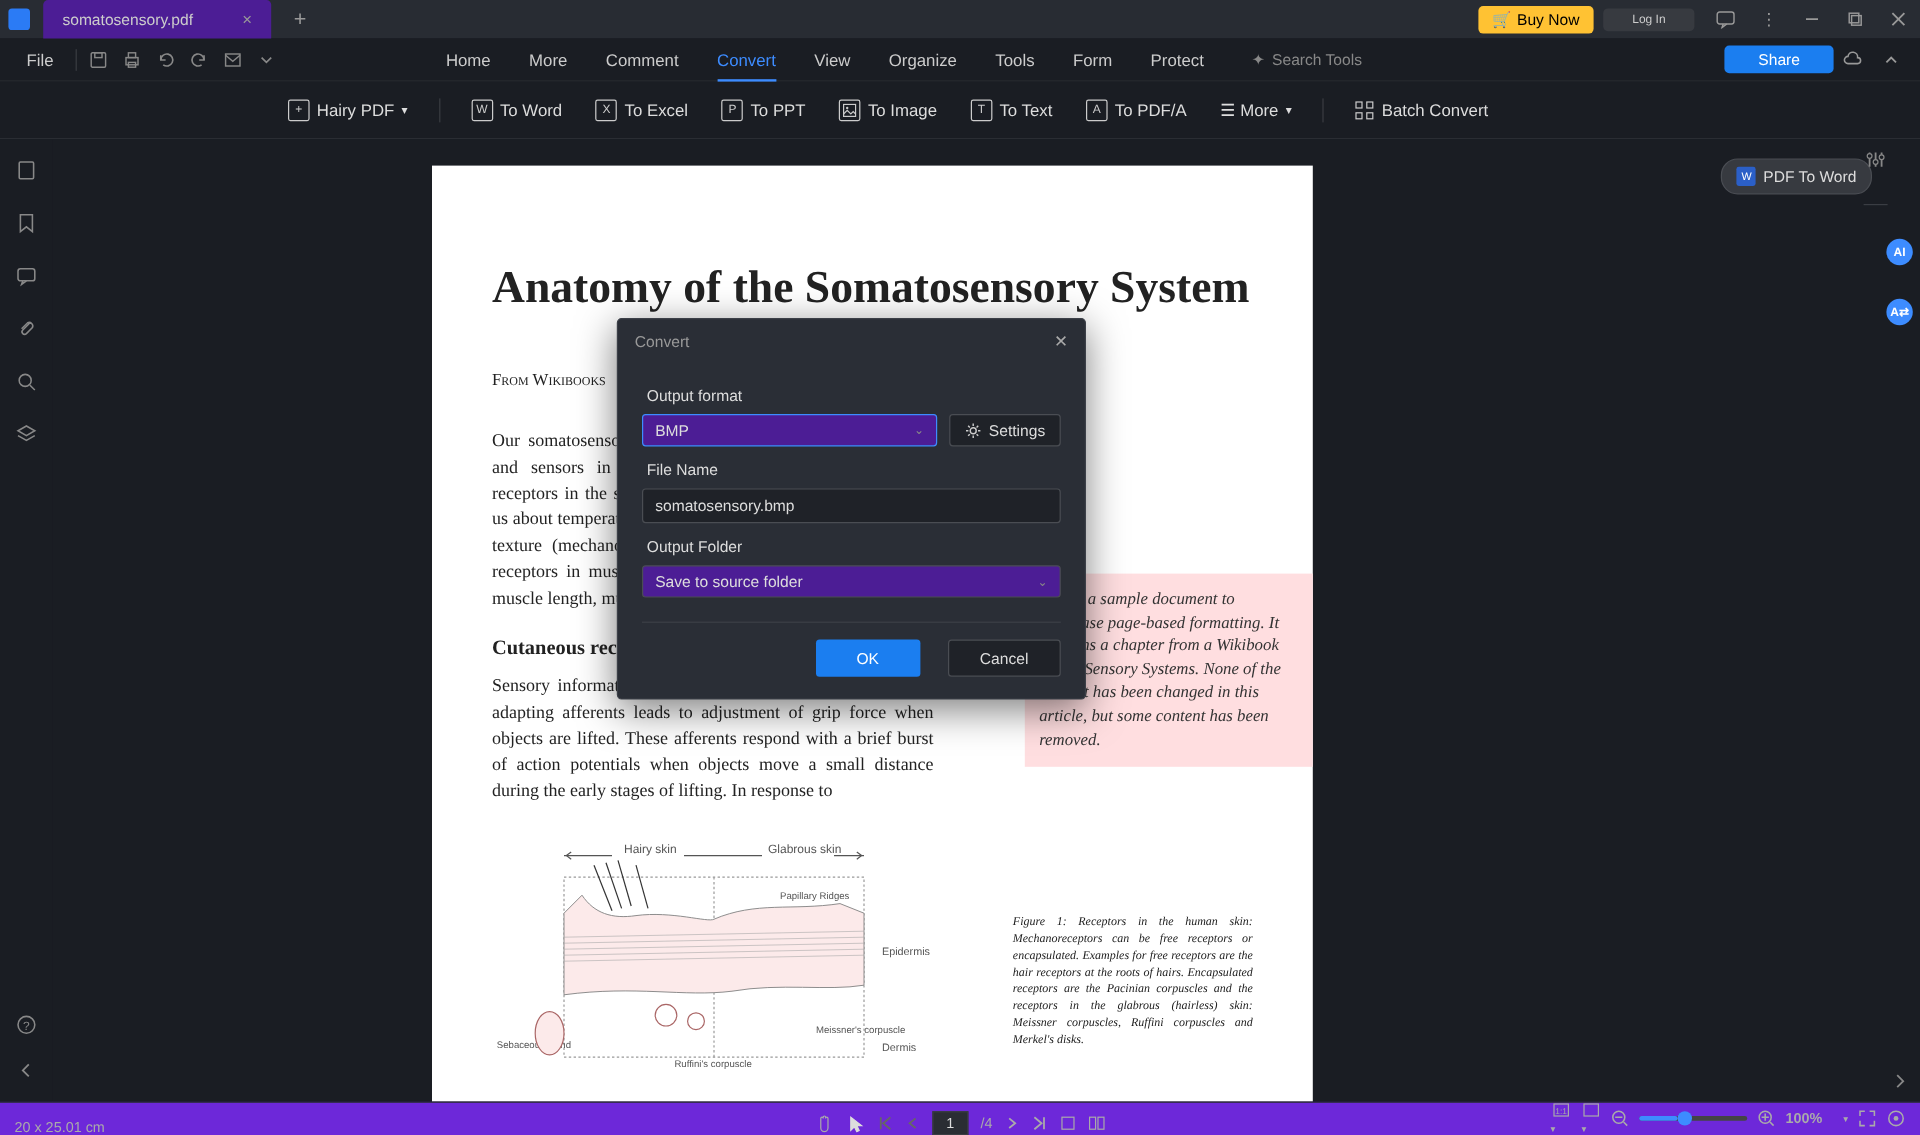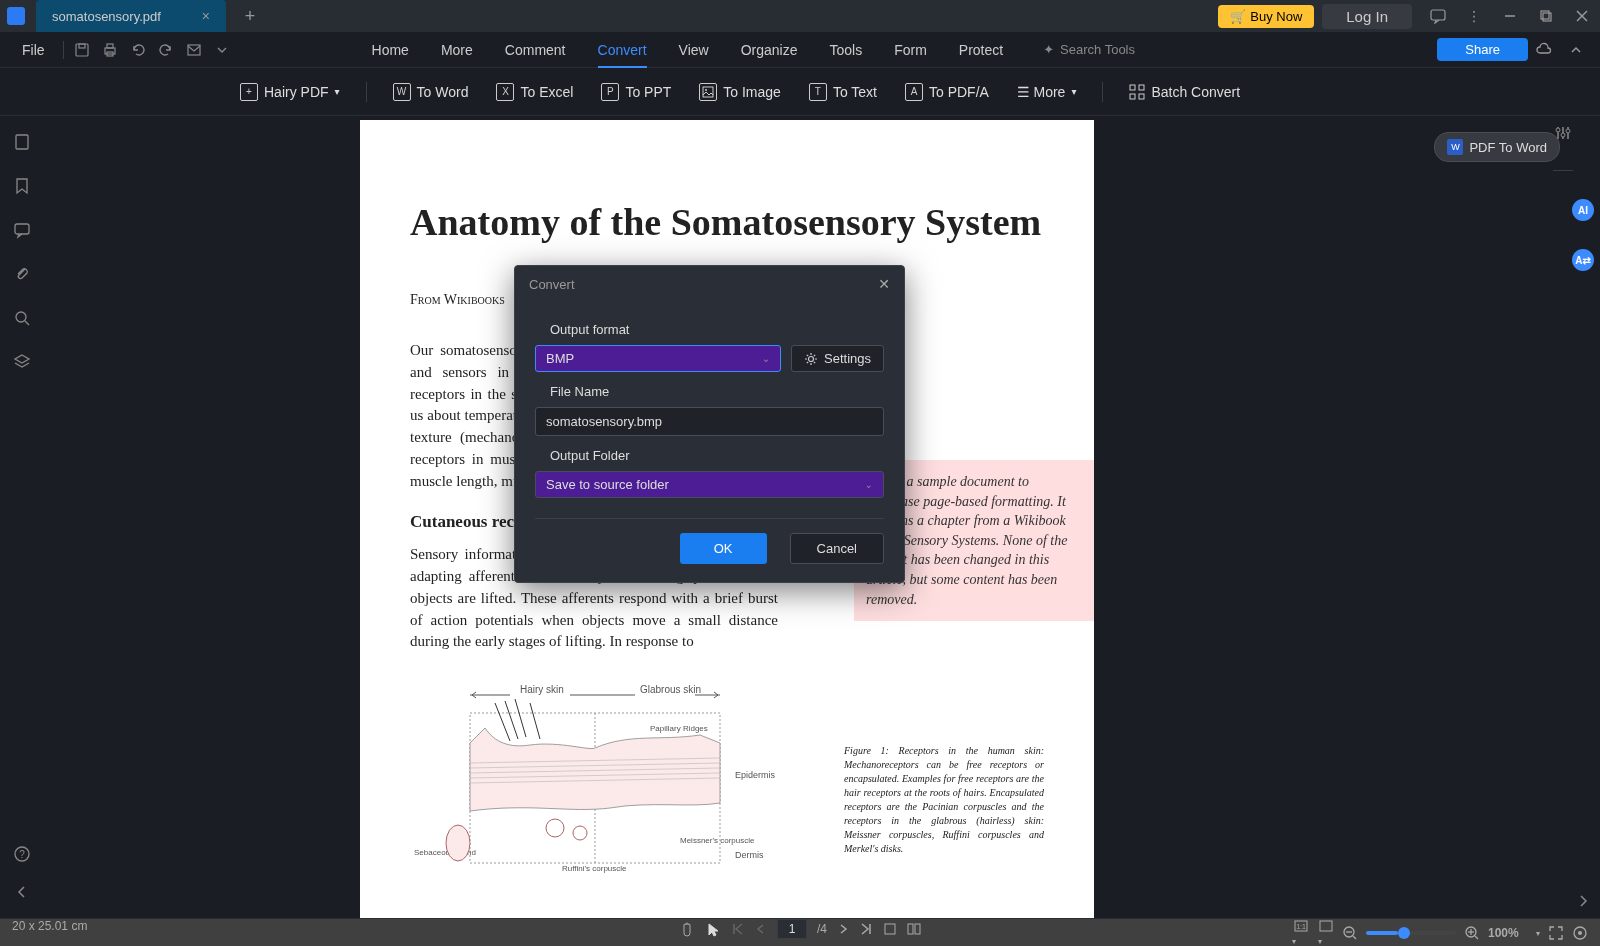--- a/index.html
+++ b/index.html
@@ -2,26 +2,26 @@
 <html><head>
 <meta charset="utf-8">
 <style>
 * { margin: 0; padding: 0; box-sizing: border-box; font-family: -apple-system, BlinkMacSystemFont, "Segoe UI", Arial, sans-serif; }
 body { background: #1a1d23; color: #d0d0d0; width: 1600px; height: 946px; overflow: hidden; position: relative; }
 
 
 .title-bar { height: 32px; background: #282c33; display: flex; align-items: center; }
 .app-icon { width: 32px; height: 32px; display: flex; align-items: center; justify-content: center; }
 .app-icon-inner { width: 18px; height: 18px; background: #2b7bf5; border-radius: 3px; position: relative; }
-.tab { display: flex; align-items: center; height: 32px; padding: 0 12px 0 16px; background: #0c4a6e; border-radius: 4px 4px 0 0; margin-left: 4px; min-width: 190px; font-size: 13px; color: #ccc; }
+.tab { display: flex; align-items: center; height: 32px; padding: 0 12px 0 16px; background: #4c1d95; border-radius: 4px 4px 0 0; margin-left: 4px; min-width: 190px; font-size: 13px; color: #ccc; }
 .tab-close { margin-left: auto; font-size: 14px; color: #999; padding: 0 4px; }
 .new-tab { width: 32px; height: 32px; display: flex; align-items: center; justify-content: center; color: #999; font-size: 18px; margin-left: 8px; }
 .title-right { margin-left: auto; display: flex; align-items: center; height: 32px; }
 .buy-now { background: #ffc233; color: #000; padding: 4px 12px; border-radius: 4px; font-size: 13px; display: flex; align-items: center; gap: 4px; margin-right: 8px; font-weight: 500; }
-.login-btn { background: #373a40; color: #ccc; padding: 4px 24px; border-radius: 4px; font-size: 15px; margin-right: 8px; }
+.login-btn { background: #373a40; color: #ccc; padding: 4px 24px; border-radius: 4px; font-size: 10px; margin-right: 8px; }
 .title-icon-btn { width: 36px; height: 32px; display: flex; align-items: center; justify-content: center; color: #999; font-size: 14px; }
 
 
 .menu-bar { height: 36px; background: #1a1d23; display: flex; align-items: center; padding: 0 8px; border-bottom: 1px solid #2a2d33; }
 .file-btn { padding: 0 14px; font-size: 14px; color: #ccc; height: 36px; display: flex; align-items: center; }
 .menu-divider { width: 1px; height: 18px; background: #3a3d43; margin: 0 4px; }
 .quick-btn { width: 28px; height: 36px; display: flex; align-items: center; justify-content: center; color: #888; }
 .menu-tabs { display: flex; margin-left: 120px; gap: 0; }
 .menu-tab { padding: 0 16px; font-size: 14px; color: #ccc; height: 36px; display: flex; align-items: center; position: relative; }
 .menu-tab.active { color: #3d8cff; }
@@ -37,49 +37,49 @@
 .tb-icon { width: 18px; height: 18px; border: 1.5px solid #ccc; border-radius: 2px; display: flex; align-items: center; justify-content: center; font-size: 10px; color: #ccc; }
 .tb-divider { width: 1px; height: 20px; background: #3a3d43; margin: 0 8px; }
 
 
 .main-area { display: flex; height: calc(946px - 32px - 36px - 48px - 28px); }
 .left-sidebar { width: 44px; background: #1a1d23; display: flex; flex-direction: column; align-items: center; padding-top: 16px; gap: 24px; }
 .sidebar-icon { width: 20px; height: 20px; color: #888; display: flex; align-items: center; justify-content: center; }
 .sidebar-bottom { margin-top: auto; padding-bottom: 16px; display:flex; flex-direction:column; gap:18px; align-items:center;}
 
 .doc-viewport { flex: 1; background: #1a1d23; display: flex; justify-content: center; overflow: hidden; position: relative; }
-.doc-page { width: 734px; background: #fff; margin-top: 4px; padding: 80px 50px 20px 50px; color: #222; position: relative; }
+.doc-page { width: 734px; background: #fff; margin-top: 22px; padding: 80px 50px 20px 50px; color: #222; position: relative; }
 .doc-title { font-size: 38px; font-weight: 600; font-family: Georgia, serif; color: #222; margin-bottom: 48px; }
 .doc-subtitle { font-size: 14px; font-variant: small-caps; font-family: Georgia, serif; margin-bottom: 32px; }
 .doc-body { font-size: 15px; font-family: Georgia, serif; line-height: 1.45; text-align: justify; width: 368px; }
 .doc-section { font-size: 17px; font-weight: 600; font-family: Georgia, serif; margin: 20px 0 12px; }
 .doc-aside { position: absolute; right: 0; top: 340px; width: 240px; background: #ffdee0; padding: 12px; font-style: italic; font-size: 14px; font-family: Georgia, serif; line-height: 1.4; color: #333; }
 .doc-caption { position: absolute; right: 50px; top: 624px; width: 200px; font-style: italic; font-size: 10px; font-family: Georgia, serif; line-height: 1.4; text-align: justify; }
 .doc-figure { margin-top: 20px; width: 368px; height: 200px; border: none; position: relative; }
 
 .right-panel { width: 190px; background: #1a1d23; display: flex; flex-direction: column; align-items: flex-end; padding: 16px 12px; gap: 12px; position:relative; }
 .pdf-to-word { background: #373a40; color: #ddd; padding: 6px 12px; border-radius: 14px; font-size: 13px; display: flex; align-items: center; gap: 6px; border: 1px solid #4a4d53;}
 .right-mini-sidebar { position: absolute; right: 6px; top: 8px; display: flex; flex-direction: column; gap: 28px; align-items:center;}
 .ai-badge { width: 22px; height: 22px; background: #3d8cff; border-radius: 50%; color: #fff; font-size: 10px; font-weight: 700; display: flex; align-items: center; justify-content: center; margin-left: 40px; }
 
 
-.status-bar { height: 28px; background: #404040; border-top: 1px solid #2a2d33; display: flex; align-items: flex-start; padding: 0 12px; font-size: 12px; color: #aaa; }
+.status-bar { height: 28px; background: #6d28d9; border-top: 1px solid #2a2d33; display: flex; align-items: flex-end; padding: 0 12px; font-size: 12px; color: #aaa; }
 .status-center { position: absolute; left: 50%; transform: translateX(-50%); display: flex; align-items: center; gap: 10px; }
 .page-input { background: #2a2d33; border: 1px solid #3a3d43; color: #ddd; width: 30px; height: 20px; text-align: center; font-size: 12px; }
 .status-right { margin-left: auto; display: flex; align-items: center; gap: 8px; }
 .zoom-slider { width: 90px; height: 4px; background: #444; position: relative; border-radius: 2px; }
 .zoom-slider::after { content: ''; position: absolute; left: 36%; top: -4px; width: 12px; height: 12px; background: #3d8cff; border-radius: 50%; }
 .zoom-fill { position:absolute; left:0; top:0; height:4px; width:36%; background:#3d8cff; border-radius:2px;}
 
 
 .dialog-overlay { position: absolute; left: 514px; top: 265px; width: 391px; background: #2a2e36; border: 1px solid #3c4048; border-radius: 4px; box-shadow: 0 8px 32px rgba(0,0,0,0.5); z-index: 100; }
 .dialog-header { display: flex; align-items: center; padding: 10px 14px; font-size: 13px; color: #999; }
 .dialog-close { margin-left: auto; color: #aaa; font-size: 14px; cursor: pointer; }
 .dialog-body { padding: 8px 20px 0; }
-.dialog-label { font-size: 13px; color: #ddd; margin: 12px 15px 8px; }
+.dialog-label { font-size: 13px; color: #ddd; margin: 12px 4px 8px; }
 .dialog-row { display: flex; gap: 10px; }
 .dialog-select { flex: 1; background: #4c1d95; border: 1px solid #3d8cff; border-radius: 3px; padding: 5px 10px; font-size: 13px; color: #ddd; display: flex; align-items: center; justify-content: space-between; }
 .dialog-select.plain { border-color: #4a4d53; }
 .dialog-settings { background: #1f2228; border: 1px solid #4a4d53; border-radius: 3px; padding: 5px 12px; font-size: 13px; color: #ddd; display: flex; align-items: center; gap: 6px; }
 .dialog-input { width: 100%; background: #1f2228; border: 1px solid #4a4d53; border-radius: 3px; padding: 6px 10px; font-size: 13px; color: #ddd; }
 .dialog-separator { height: 1px; background: #3c4048; margin: 20px 0 14px; }
 .dialog-footer { display: flex; justify-content: flex-end; gap: 23px; padding: 0 20px 18px; }
 .btn-primary { background: #1b7ef0; color: #fff; border: none; padding: 7px 34px; border-radius: 3px; font-size: 13px; }
 .btn-secondary { background: #1f2228; color: #ddd; border: 1px solid #4a4d53; padding: 7px 26px; border-radius: 3px; font-size: 13px; }
 

